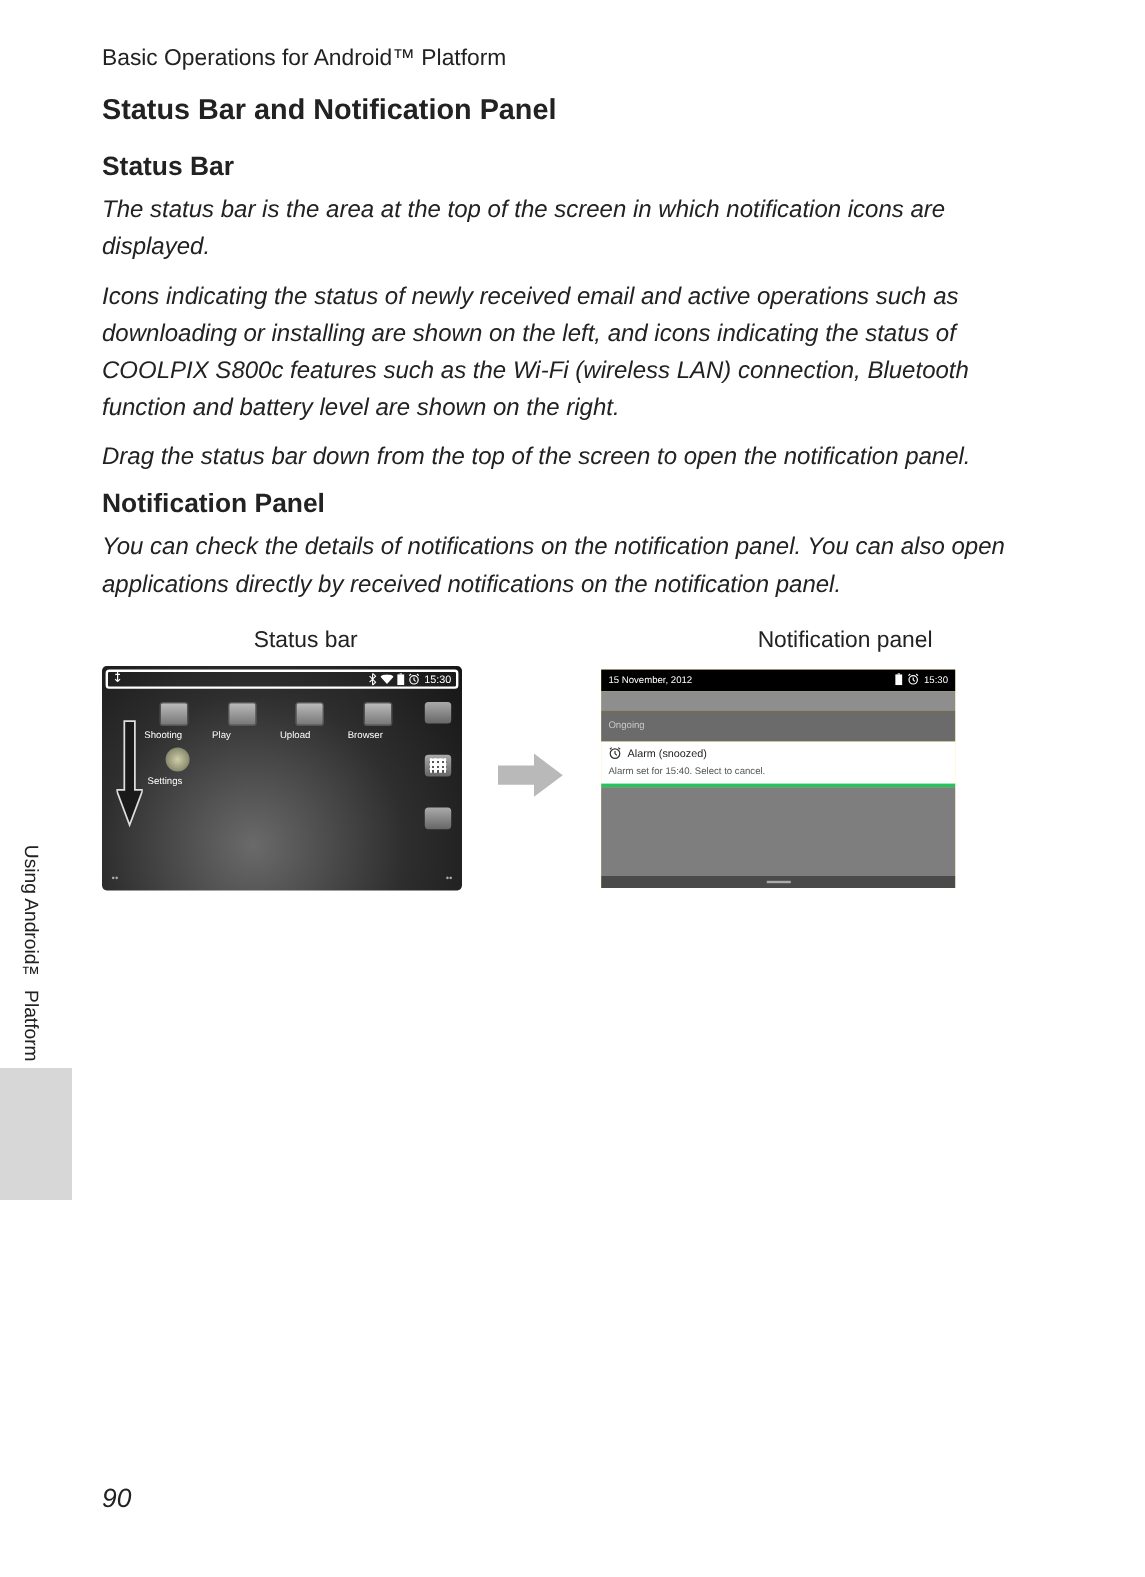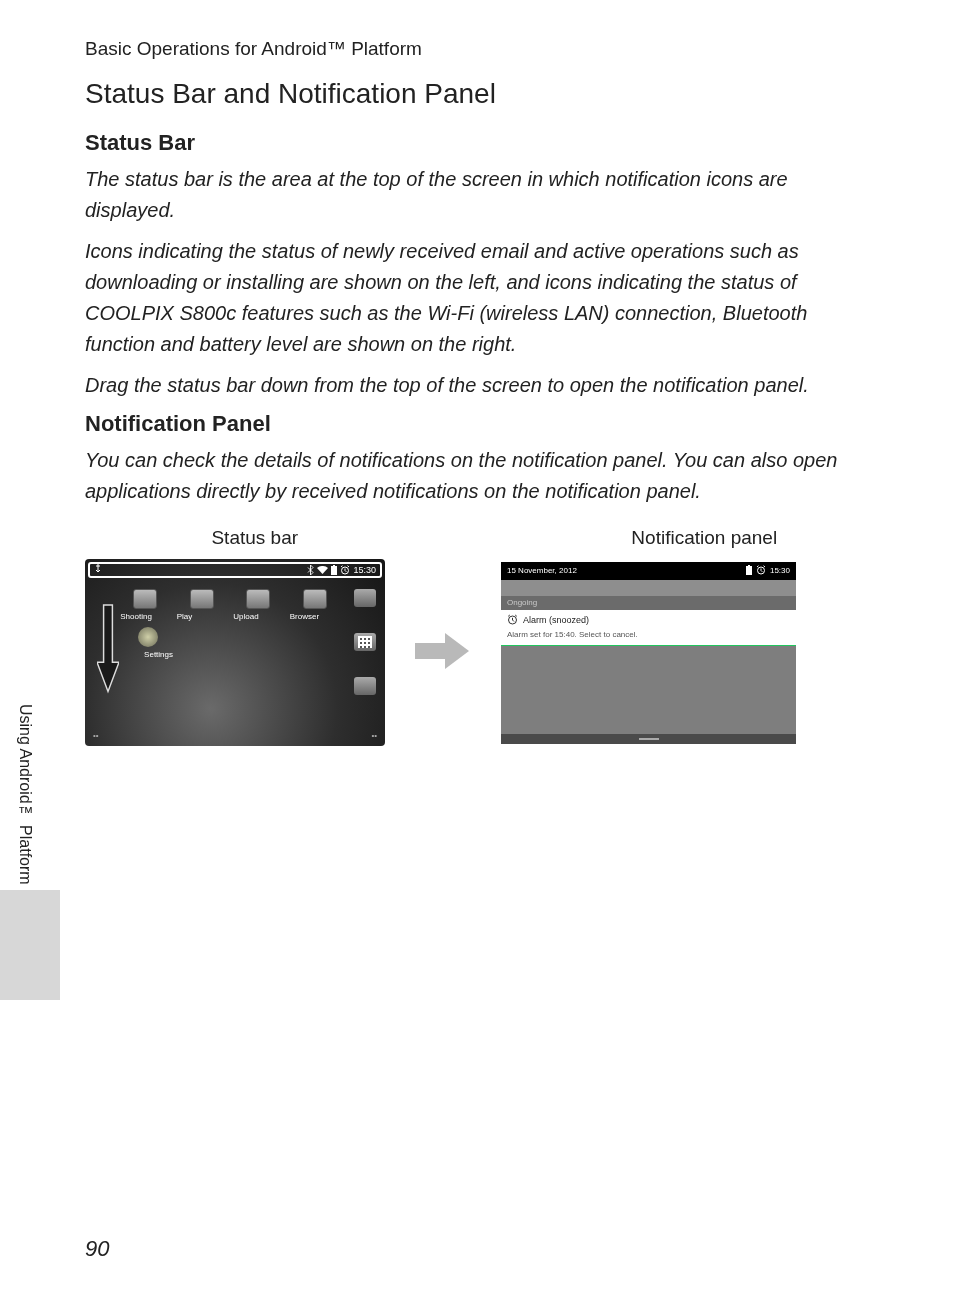--- a/index.html
+++ b/index.html
@@ -6,21 +6,21 @@
   body {
     width: 954px;
     height: 1314px;
     background: #fff;
     font-family: Arial, Helvetica, sans-serif;
     color: #222;
     position: relative;
     padding: 38px 80px 0 85px;
   }
   .running-head { font-size: 19px; margin-bottom: 18px; }
-  h1 { font-size: 28px; font-weight: normal; margin-bottom: 20px; }
+  h1 { font-size: 24px; font-weight: bold; margin-bottom: 20px; }
   h2 { font-size: 22px; font-weight: bold; margin: 8px 0 8px 0; }
   p  { font-size: 20px; line-height: 1.55; margin-bottom: 10px; font-style: italic; }
   .captions { display: flex; gap: 110px; margin-top: 20px; }
   .caption  { flex: 1; text-align: center; font-size: 19px; }
   .figures  { display: flex; align-items: center; gap: 30px; margin-top: 10px; }
 
   
   .fig1 {
     width: 300px; height: 187px;
     background: radial-gradient(circle at 42% 80%, #6a6a6a 0%, #2e2e2e 55%, #151515 100%);
@@ -41,21 +41,21 @@
   .approw {
     position: absolute; top: 30px; left: 32px; right: 42px;
     display: flex; justify-content: space-around;
   }
   .appicon { width: 50px; text-align: left; font-size: 8px; }
   .appicon .box {
     width: 24px; height: 20px; margin: 0 auto 3px;
     background: linear-gradient(#bbb,#777);
     border: 1px solid #555; border-radius: 3px;
   }
-  .approw2 { position: absolute; top: 68px; left: 38px; width: 50px; text-align:right; font-size:8px;}
+  .approw2 { position: absolute; top: 68px; left: 38px; width: 50px; text-align:left; font-size:8px;}
   .approw2 .circ { width:20px; height:20px; margin:0 auto 3px; border-radius:50%; background:radial-gradient(#cfcfa8,#6a6a56); }
   .sidecol { position: absolute; right: 6px; top: 30px; width: 28px; display:flex; flex-direction:column; gap:26px; align-items:center; }
   .sidecol .sq { width:22px; height:18px; background:linear-gradient(#aaa,#666); border-radius:3px; display:flex; align-items:center; justify-content:center;}
   .sidecol .grid { width:14px; height:12px; background:
      repeating-linear-gradient(#fff 0 2px, transparent 2px 4px),
      repeating-linear-gradient(90deg,#fff 0 2px, transparent 2px 4px);
      background-color:#555;
   }
   .bigarrow {
     position: absolute; left: 12px; top: 34px; width: 22px; height: 112px;
@@ -76,26 +76,26 @@
     display: flex; flex-direction: column;
   }
   .fig2 .topbar {
     height: 18px; background:#000; color:#fff;
     display:flex; align-items:center; justify-content:space-between;
     padding: 0 6px; font-size:8px;
   }
   .fig2 .topbar .r { display:flex; gap:4px; align-items:center;}
   .fig2 .gap { height:16px; background:#8e8e8e;}
   .fig2 .ongoing {
-    height:14px; background:#6b6b6b; color:#c9c9c9;
+    height:26px; background:#6b6b6b; color:#c9c9c9;
     padding:0 6px; font-size:8px; display:flex; align-items:center;
   }
   .fig2 .notif {
     background:#fff; color:#222; padding:4px 6px 6px;
-    border-bottom:1px solid #22c55e;
+    border-bottom:3px solid #22c55e;
   }
   .fig2 .notif .row1 { display:flex; align-items:center; gap:5px; font-size:9px; font-weight:500;}
   .fig2 .notif .row2 { font-size:8px; color:#555; margin-top:3px;}
   .fig2 .rest { flex:1; background:#7e7e7e; }
   .fig2 .handle { height:10px; background:#4a4a4a; display:flex; align-items:center; justify-content:center;}
   .fig2 .handle .bar { width:20px; height:2px; background:#aaa;}
 
   
   .sidetab {
     position: absolute; left: 14px; top: 700px;

